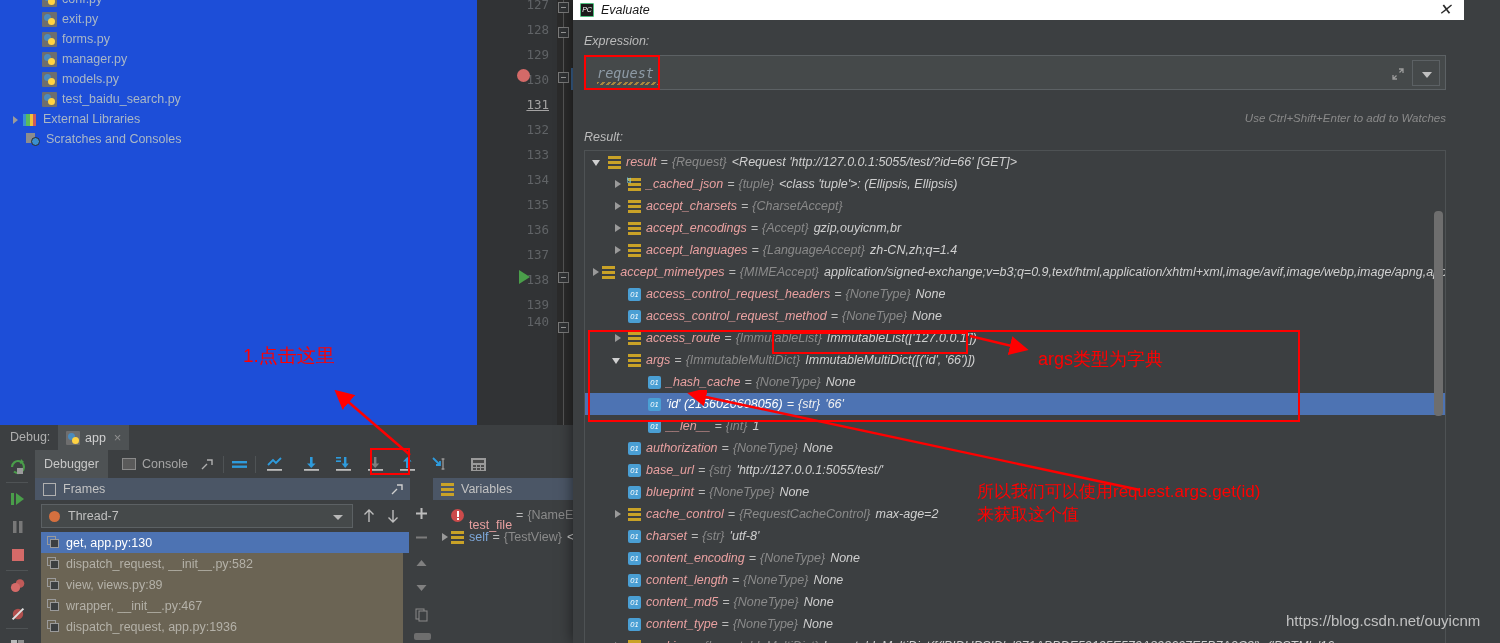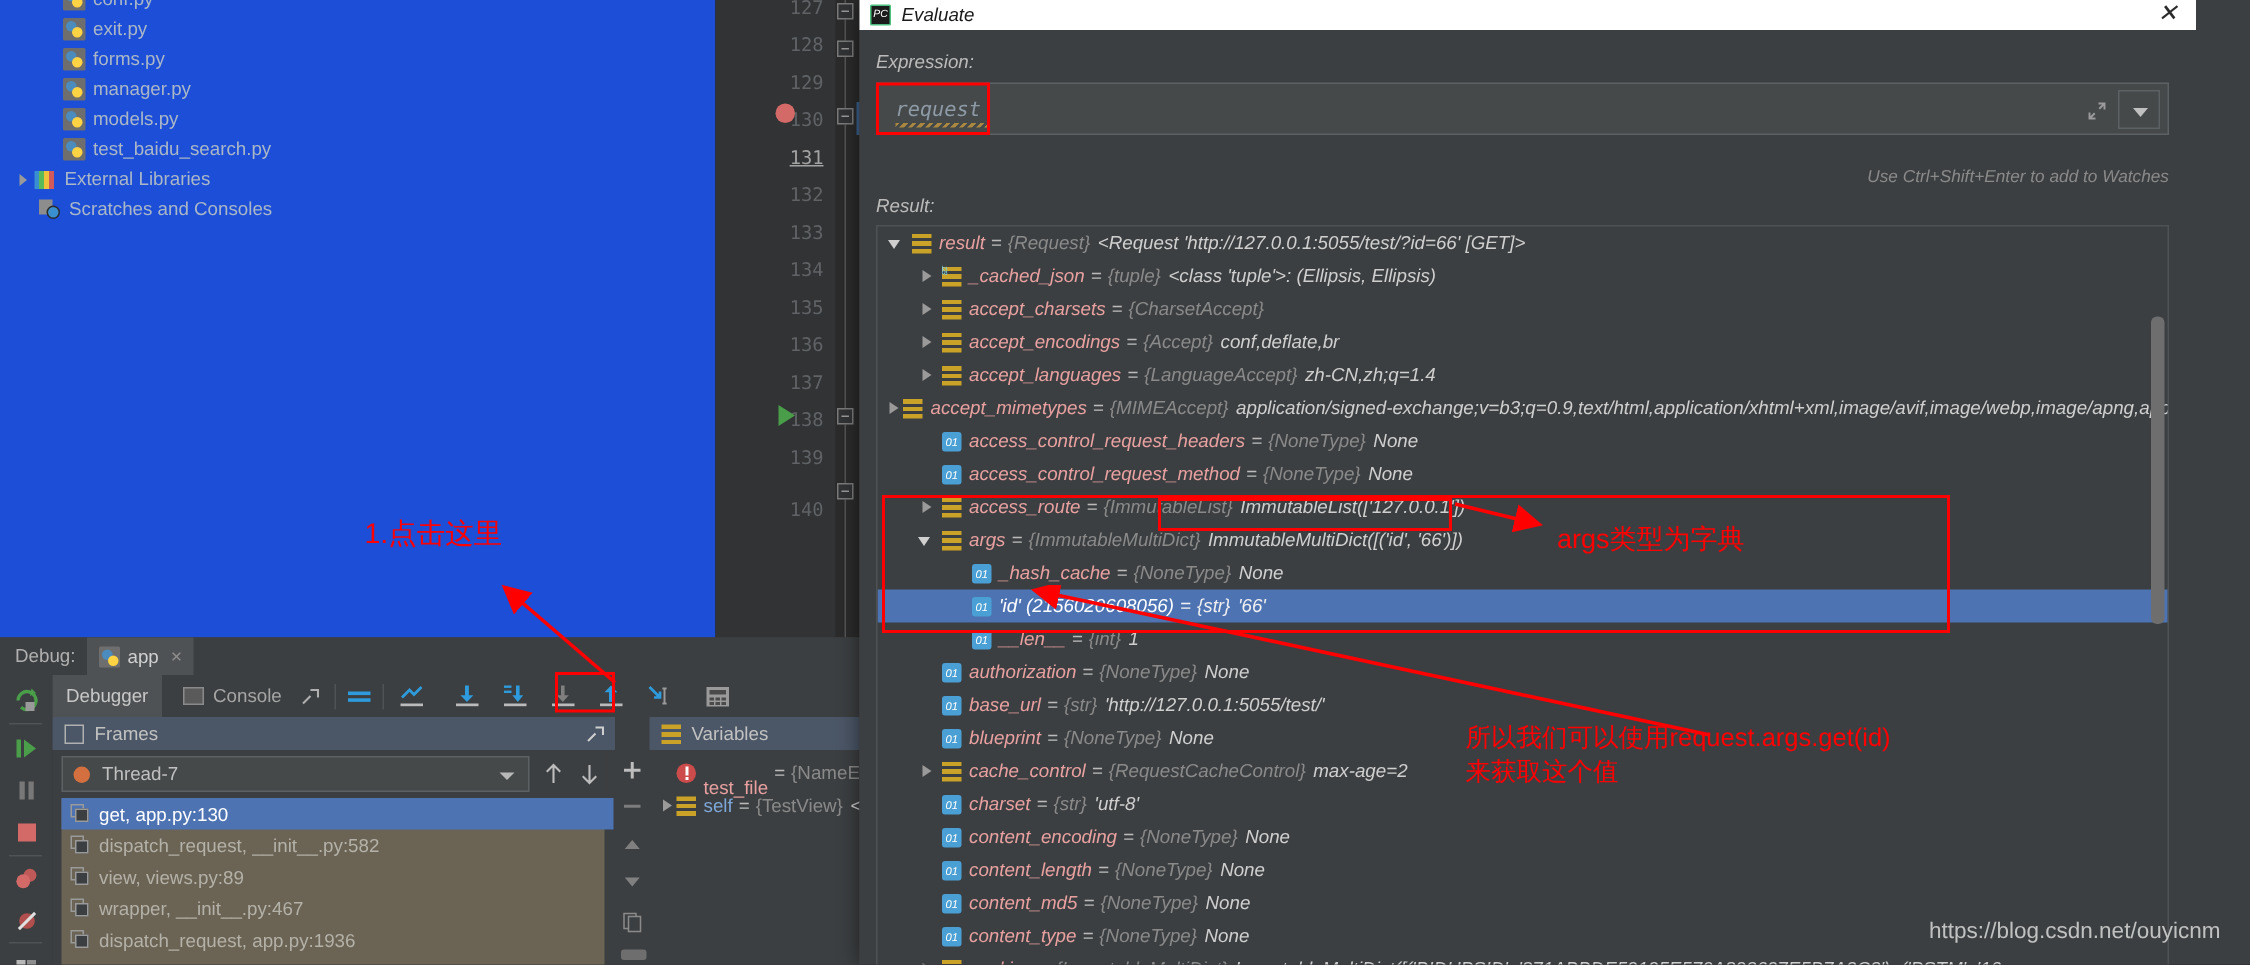--- a/index.html
+++ b/index.html
@@ -197,21 +197,21 @@
         <div class="lnum" style="top: 72px;">130</div>
         <div class="lnum cur" style="top: 97px;">131</div>
         <div class="lnum" style="top: 122px;">132</div>
         <div class="lnum" style="top: 147px;">133</div>
         <div class="lnum" style="top: 172px;">134</div>
         <div class="lnum" style="top: 197px;">135</div>
         <div class="lnum" style="top: 222px;">136</div>
         <div class="lnum" style="top: 247px;">137</div>
         <div class="lnum" style="top: 272px;">138</div>
         <div class="lnum" style="top: 297px;">139</div>
-        <div class="lnum" style="top: 332px;">140</div>
+        <div class="lnum" style="top: 314px;">140</div>
       </div>
     <div class="fold-col">
       <div class="fold-line" style="top:0;height:643px;"></div>
       <div class="fold-box" style="top:2px;"></div>
       <div class="fold-box" style="top:27px;"></div>
       <div class="fold-box" style="top:72px;"></div>
       <div class="fold-box" style="top:272px;"></div>
       <div class="fold-box" style="top:322px;"></div>
     </div>
     <div class="cur-line-mark" style="left:94px;top:68px;width:12px;height:22px;"></div>
@@ -526,21 +526,21 @@
             <span class="tp">{CharsetAccept}</span>
           </div>
           <div class="tr" style="top: 66px;">
             <span style="display: inline-block; width: 26px;"></span>
             <span class="tw closed"></span>
             <span style="display: inline-block; width: 4px;"></span>
             <span class="vic vic-obj"></span>
             <span class="nm">accept_encodings</span>
             <span class="eq">=</span>
             <span class="tp">{Accept}</span>
-            <span class="val">conf,deflate,br</span>
+            <span class="val">gzip,ouyicnm,br</span>
           </div>
           <div class="tr" style="top: 88px;">
             <span style="display: inline-block; width: 26px;"></span>
             <span class="tw closed"></span>
             <span style="display: inline-block; width: 4px;"></span>
             <span class="vic vic-obj"></span>
             <span class="nm">accept_languages</span>
             <span class="eq">=</span>
             <span class="tp">{LanguageAccept}</span>
             <span class="val">zh-CN,zh;q=1.4</span>

